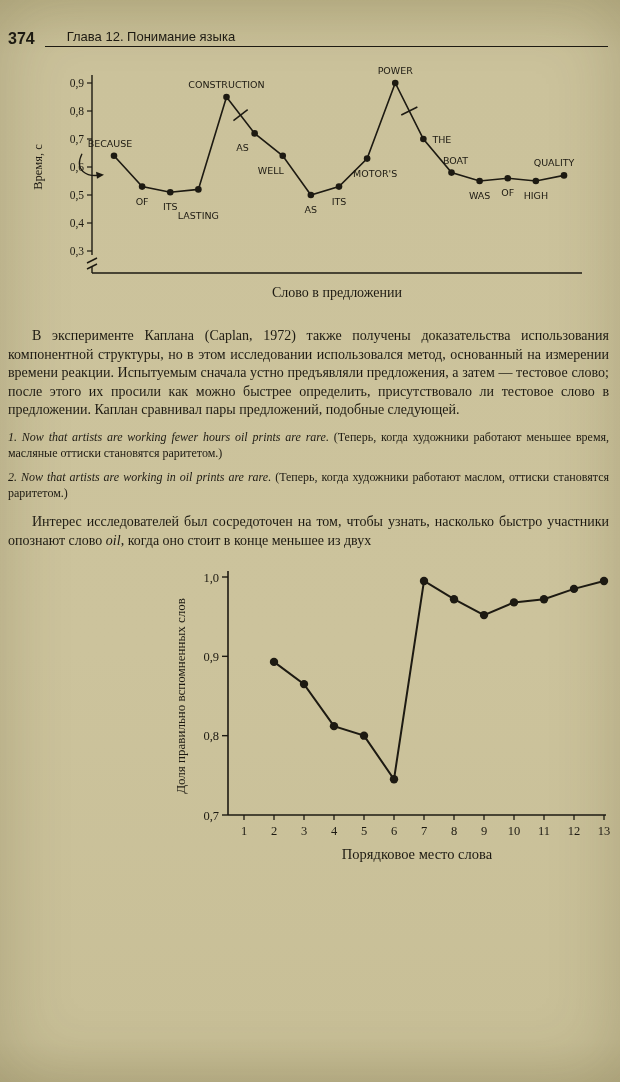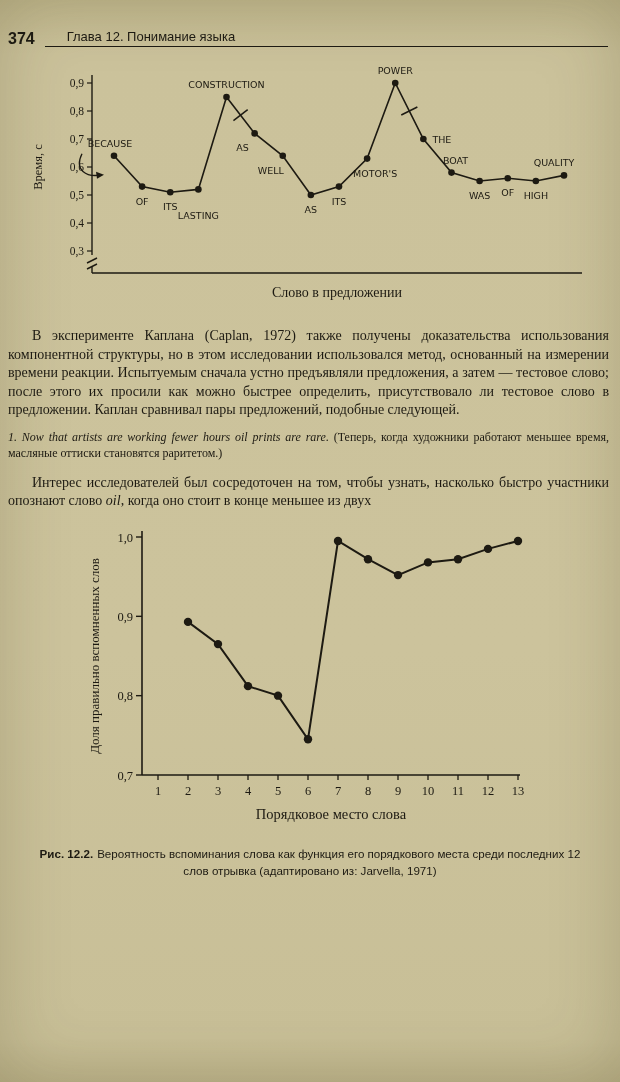--- a/index.html
+++ b/index.html
@@ -10,21 +10,21 @@
     font-family:"Liberation Serif",serif;color:var(--ink);
   }
   .page{position:absolute;inset:0;box-shadow:inset 0 0 70px rgba(70,58,25,.22);}
   
   .header{display:flex;align-items:flex-end;margin:30px 12px 0 8px;}
   .pagenum{font-family:"Liberation Sans",sans-serif;font-weight:bold;font-size:16px;line-height:1;padding-right:10px;}
   .chapter{flex:1;border-bottom:1.6px solid var(--ink);padding:0 0 3px 22px;
     font-family:"Liberation Sans",sans-serif;font-size:13px;line-height:1;}
   
   .fig1{margin:16px 0 0 26px;}
-  .fig2{margin:12px 15px 0 82px;}
+  .fig2{margin:12px 0 0 82px;text-align:right;}
   svg text{user-select:none;}
   .caption{width:560px;margin:6px auto 0;text-align:center;
     font-family:"Liberation Sans",sans-serif;font-size:11.6px;line-height:1.5;}
   .caption b{margin-right:4px;}
   
   .bodytext{margin:16px 11px 0 8px;font-size:14px;line-height:1.33;text-align:justify;}
   .bodytext p{margin:0;text-indent:24px;}
   .examples{margin:10px 11px 0 8px;font-size:12px;line-height:1.32;text-align:justify;}
   .ex{margin:8px 0 0 0;}
   .ex .num, .ex em{font-style:italic;}
@@ -105,20 +105,21 @@
         <text x="311" y="234" text-anchor="middle" font-size="14" fill="#1d1a12" font-family="&quot;Liberation Serif&quot;, serif">Слово в предложении</text>
       </svg>
   </div>
 
   <div class="bodytext">
     <p>В эксперименте Каплана (Caplan, 1972) также получены доказательства использования компонентной структуры, но в этом исследовании использовался метод, основанный на измерении времени реакции. Испытуемым сначала устно предъявляли предложения, а затем — тестовое слово; после этого их просили как можно быстрее определить, присутствовало ли тестовое слово в предложении. Каплан сравнивал пары предложений, подобные следующей.</p>
   </div>
 
   <div class="examples">
     <p class="ex"><span class="num">1.</span> <em>Now that artists are working fewer hours oil prints are rare.</em> <span>(Теперь, когда художники работают меньшее время, масляные оттиски становятся раритетом.)</span></p>
+    <p class="ex"><span class="num">2.</span> <em>Now that artists are working in oil prints are rare.</em> <span>(Теперь, когда художники работают маслом, оттиски становятся раритетом.)</span></p>
   </div>
 
   <div class="bodytext p2">
     <p><span>Интерес исследователей был сосредоточен на том, чтобы узнать, насколько быстро участники опознают слово </span><em>oil</em><span>, когда оно стоит в конце меньшее из двух</span></p>
   </div>
 
   <div class="fig2">
     <svg id="chart2" width="452" height="312" viewBox="0 0 452 312">
         <line x1="60" y1="8" x2="60" y2="252" stroke="#1d1a12" stroke-width="1.6"></line>
         <line x1="60" y1="252" x2="438" y2="252" stroke="#1d1a12" stroke-width="1.6"></line>
@@ -166,17 +167,14 @@
         <circle cx="286" cy="36.21333333333335" r="4.2" fill="#1d1a12"></circle>
         <circle cx="316" cy="52.08000000000003" r="4.2" fill="#1d1a12"></circle>
         <circle cx="346" cy="39.386666666666684" r="4.2" fill="#1d1a12"></circle>
         <circle cx="376" cy="36.21333333333335" r="4.2" fill="#1d1a12"></circle>
         <circle cx="406" cy="25.90000000000001" r="4.2" fill="#1d1a12"></circle>
         <circle cx="436" cy="17.96666666666667" r="4.2" fill="#1d1a12"></circle>
         <text x="17" y="133" transform="rotate(-90 17 133)" text-anchor="middle" font-size="13" fill="#1d1a12" font-family="&quot;Liberation Serif&quot;, serif">Доля правильно вспомненных слов</text>
         <text x="249" y="296" text-anchor="middle" font-size="14.5" fill="#1d1a12" font-family="&quot;Liberation Serif&quot;, serif">Порядковое место слова</text>
       </svg>
   </div>
-  <div class="caption">
-    <b>Рис. 12.2.</b><span>Вероятность вспоминания слова как функция его порядкового места среди последних 12 слов отрывка (адаптировано из: Jarvella, 1971)</span>
-  </div>
 
 </div>
 
 </body></html>

